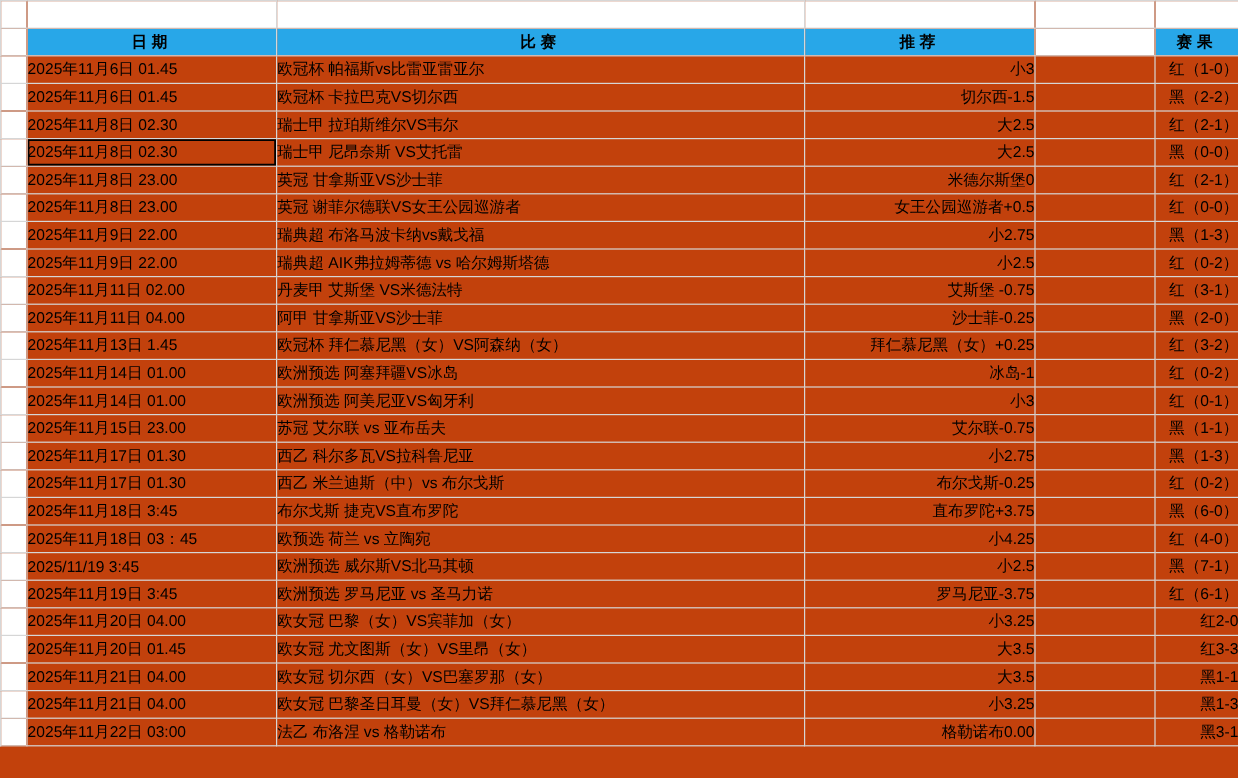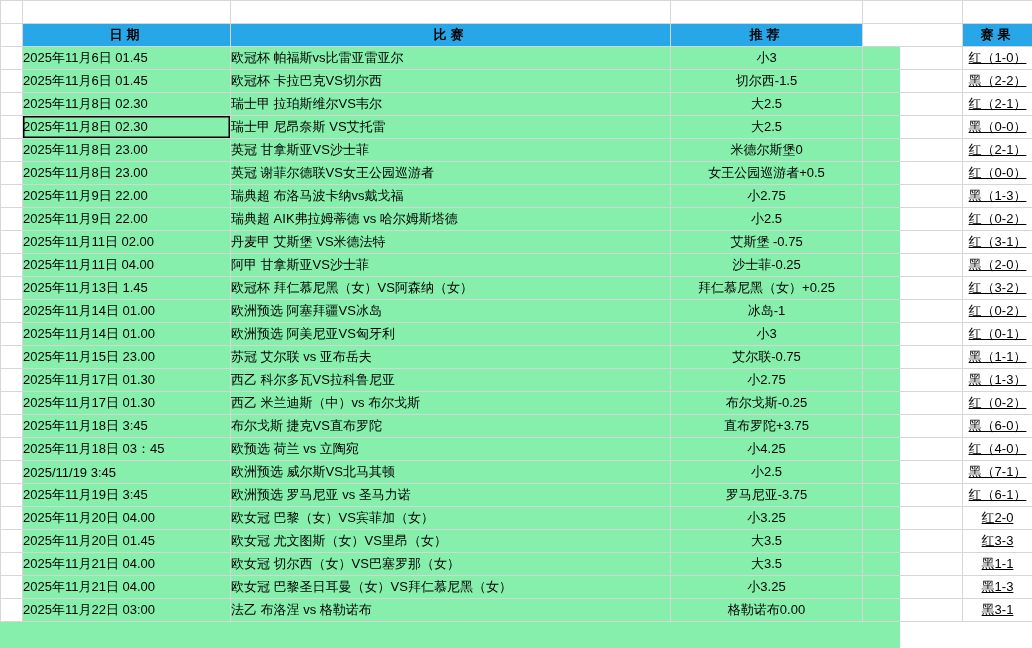--- a/index.html
+++ b/index.html
@@ -8,23 +8,23 @@
     background: #ffffff;
   }
   body {
     width: 1032px;
     height: 648px;
     font-family: "Liberation Sans", "DejaVu Sans", sans-serif;
     overflow: hidden;
   }
   .sheet {
     position: relative;
-    width: 900px;
+    width: 1032px;
     height: 648px;
-    background: #86efac;
+    background: #c2410c;
   }
   table.grid {
     border-collapse: collapse;
     table-layout: fixed;
     width: 1032px;
   }
   table.grid td {
     border: 1px solid #d6d6d6;
     padding: 0;
     height: 22px;
@@ -63,28 +63,27 @@
   .c-date {
     font-size: 13px;
   }
   .c-match {
     text-align: left;
     font-size: 13.5px;
     padding-left: 4px;
     padding-right: 4px;
   }
   .c-rec {
-    text-align: center;
+    text-align: right;
     padding-left: 8px;
     font-size: 13px;
   }
   .c-res {
-    text-align: center;
+    text-align: right;
     font-size: 13px;
-    text-decoration: underline;
   }
   .red { color: #ff0000; }
   .black { color: #000000; }
 
   
   .selcell {
     position: relative;
   }
   
   .toprule td {

